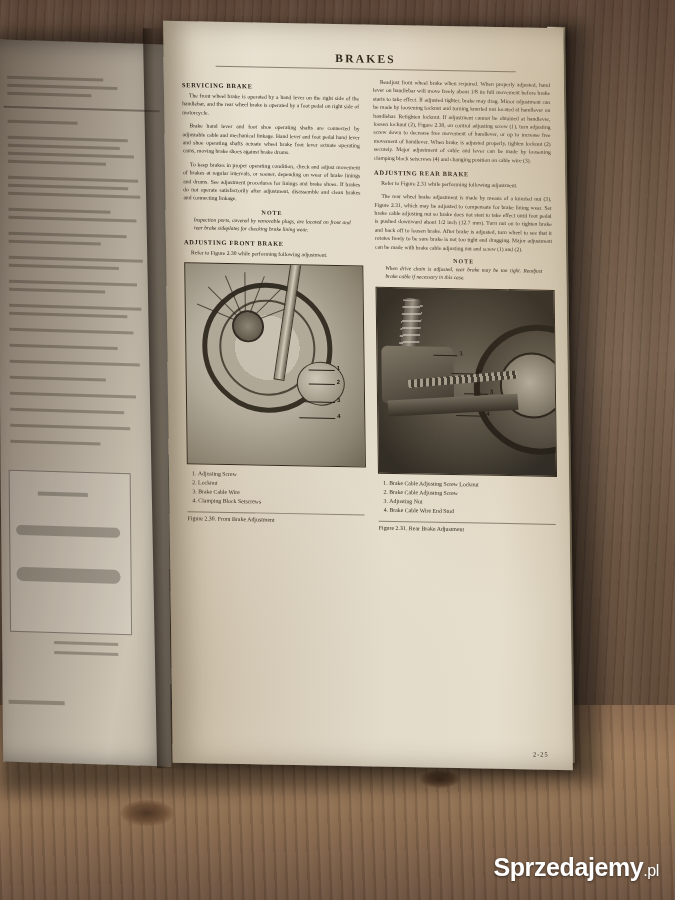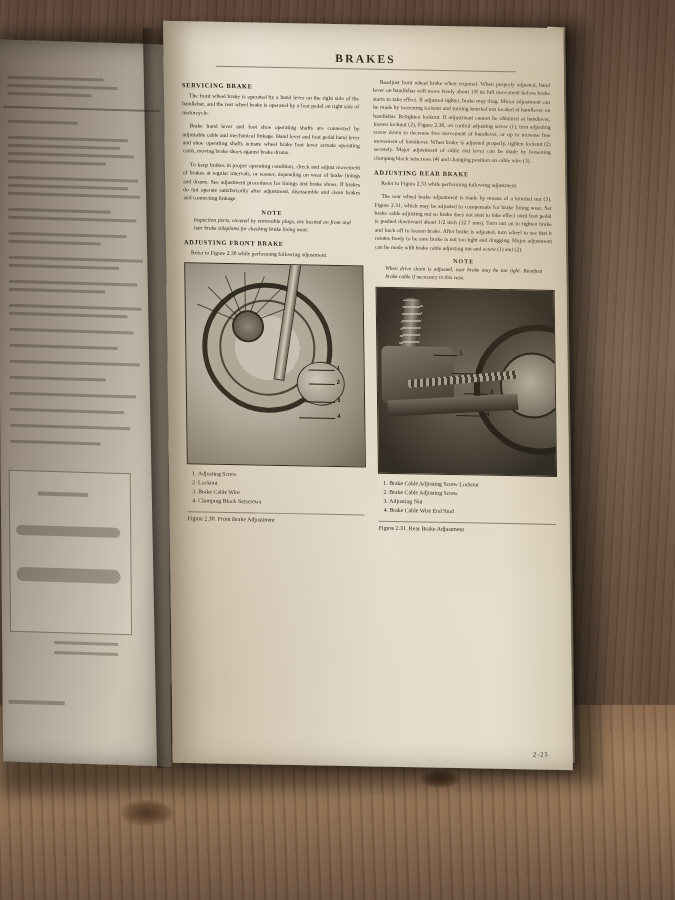--- a/index.html
+++ b/index.html
@@ -374,14 +374,17 @@
 
             <div class="figcap">Figure 2.31.  Rear Brake Adjustment</div>
             <div class="pagenum">2-25</div>
           </div>
 
         </div>
       </div>
     </div>
   </div>
 
+  <div class="watermark">
+    <span>Sprzedajemy</span><span class="pl">.pl</span>
+  </div>
 
 </div>
 
 </body></html>

